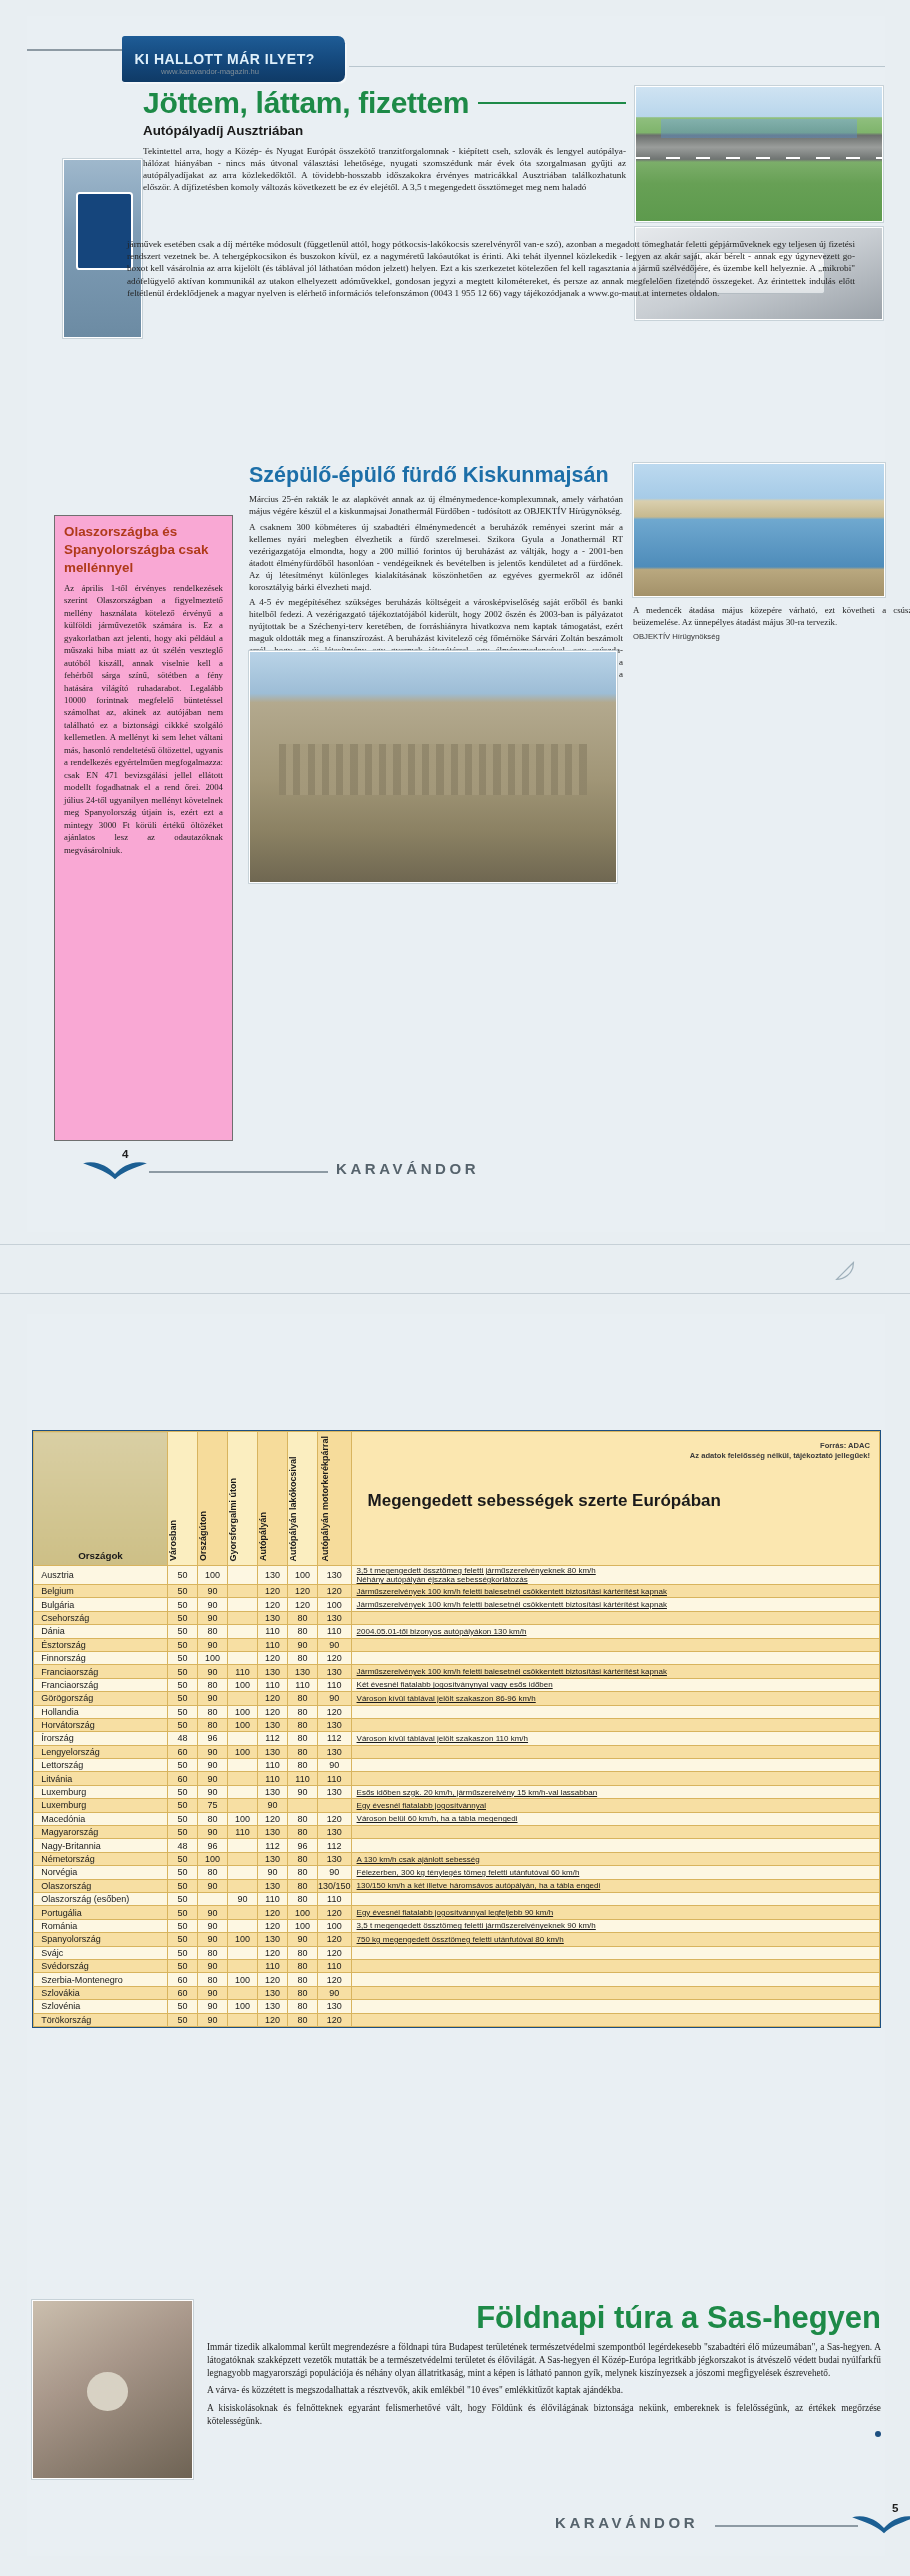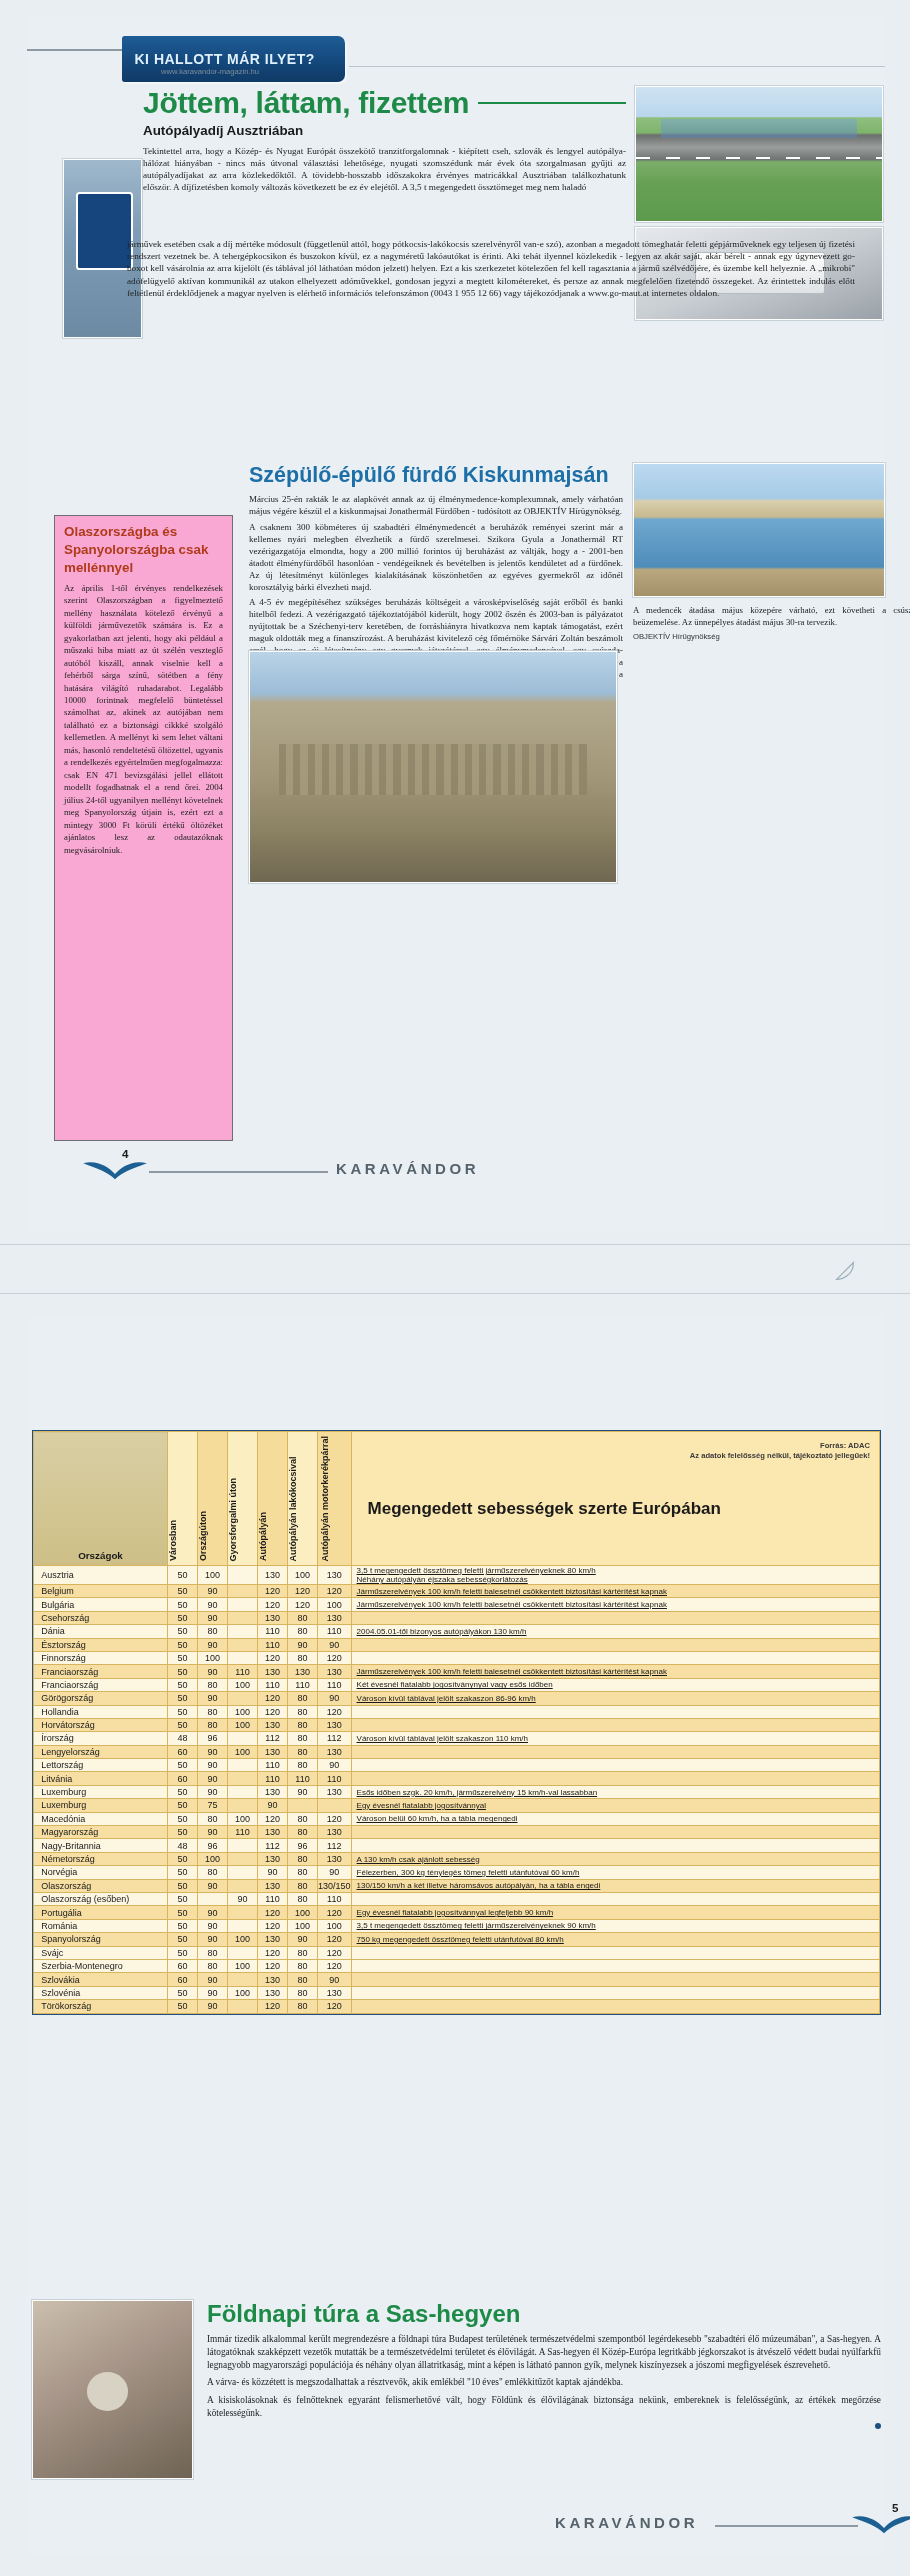--- a/index.html
+++ b/index.html
@@ -171,21 +171,21 @@
     white-space:nowrap; font-weight:bold; font-size:9px; color:#1a1a1a;
     width:129px; text-align:left; margin-left:-4.5px;
   }
   .th-vert .vt.two { width:129px; line-height:1.05; }
   .th-note {
     background:#fbe7b0; vertical-align:top; padding:5.4px 9px 0 9px; position:relative;
   }
   .th-note .src { position:absolute; right:9px; top:9px; text-align:right; font-size:7.6px; color:#3b3b3b; line-height:1.35; }
   .th-note .big {
     position:absolute; left:16px; top:59px;
-    font-weight:bold; font-size:17px; color:#1a1a1a;margin-top:8px;
+    font-weight:bold; font-size:17px; color:#1a1a1a;
   }
 
   tr.r td { font-size:9px; color:#1a1a1a; height:13.4px; }
   tr.r td.c { text-align:center; }
   tr.r td.n { padding-left:7.2px; text-align:left; }
   tr.r td.note { padding-left:5px; font-size:8px; text-align:left;text-decoration:underline; }
   tr.r.odd td { background:#fdf7e2; }
   tr.r.even td { background:#f7dfa3; }
 
   
@@ -195,21 +195,21 @@
     background:linear-gradient(150deg,#cbbfae 0%,#a8978a 40%,#6e6354 100%);
     border:0.9px solid #fff; box-shadow:0 0 0 0.9px #c3ced5;
   }
   .a3 .ph-hand:after{
     content:""; position:absolute; left:34%; top:40%; width:26%; height:22%;
     background:#d8d2c4; border-radius:50%;
   }
   .a3-right { position:absolute; left:175px; top:0; width:674px; }
   .a3-title {
     font-family:"Liberation Sans", sans-serif; font-weight:bold;
-    font-size:24px; color:#1d8a47;
+    font-size:31px; color:#1d8a47;text-align:right;
   }
   .a3-body { margin-top:5.4px; font-size:9.3px; line-height:1.38; color:#232323; text-align:justify; }
   .a3-body p { margin:0 0 4.5px 0; }
   .a3-dot { position:absolute; right:0; bottom:-5.4px; width:6.3px; height:6.3px; background:#1d4f80; border-radius:50%; }
 
   .foot5 { position:absolute; left:54px; top:2503px; width:804px; height:45px; }
   .brand5 {
     position:absolute; left:501px; top:10.7px;
     font-family:"Liberation Sans", sans-serif; font-weight:bold; font-size:15px;
     letter-spacing:3.6px; color:#56636c;
@@ -614,20 +614,30 @@
           <tr class="r odd">
             <td class="n">Svájc</td>
             <td class="c">50</td>
             <td class="c">80</td>
             <td class="c"></td>
             <td class="c">120</td>
             <td class="c">80</td>
             <td class="c">120</td>
             <td class="note"></td>
           </tr>
+          <tr class="r even">
+            <td class="n">Svédország</td>
+            <td class="c">50</td>
+            <td class="c">90</td>
+            <td class="c"></td>
+            <td class="c">110</td>
+            <td class="c">80</td>
+            <td class="c">110</td>
+            <td class="note"></td>
+          </tr>
           <tr class="r odd">
             <td class="n">Szerbia-Montenegro</td>
             <td class="c">60</td>
             <td class="c">80</td>
             <td class="c">100</td>
             <td class="c">120</td>
             <td class="c">80</td>
             <td class="c">120</td>
             <td class="note"></td>
           </tr>

